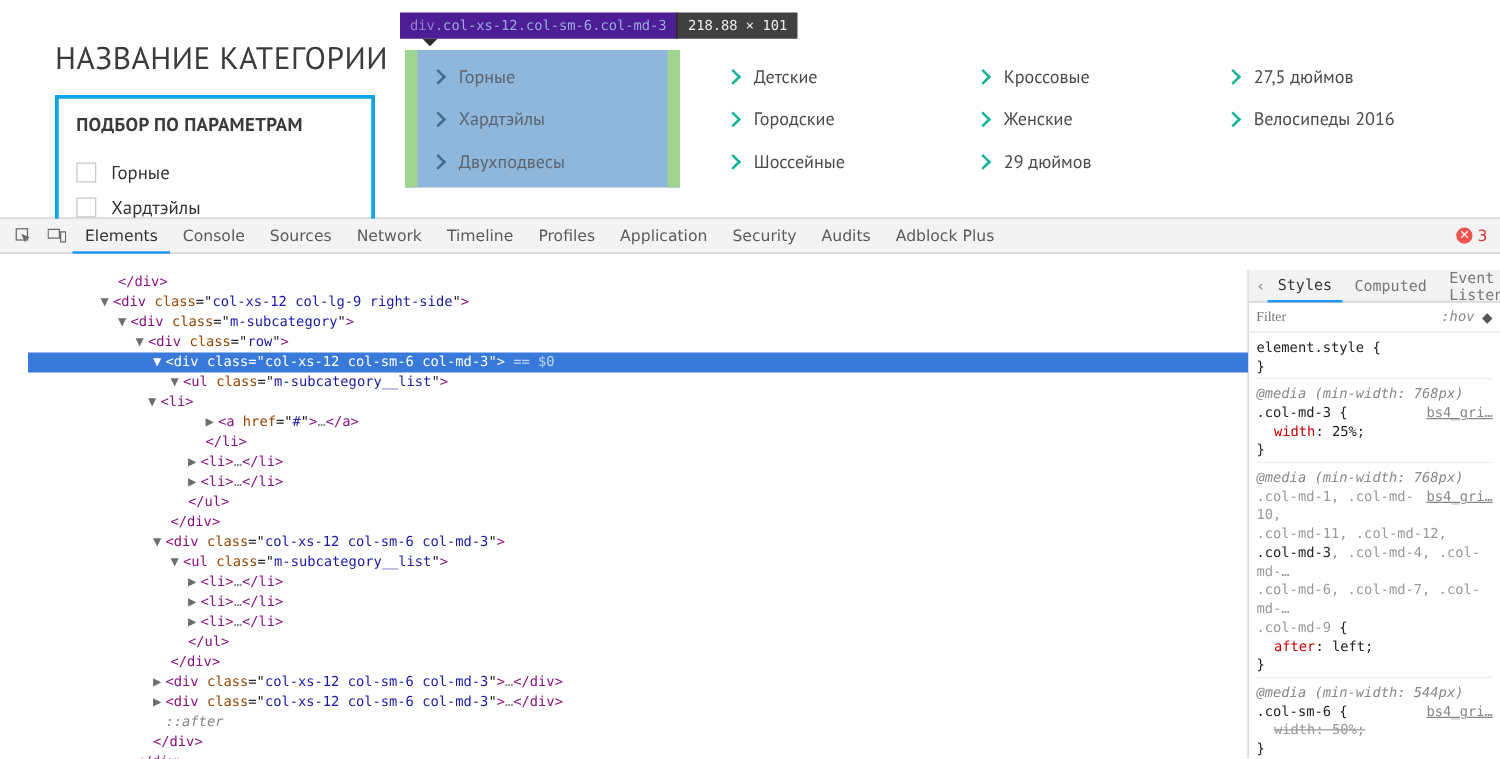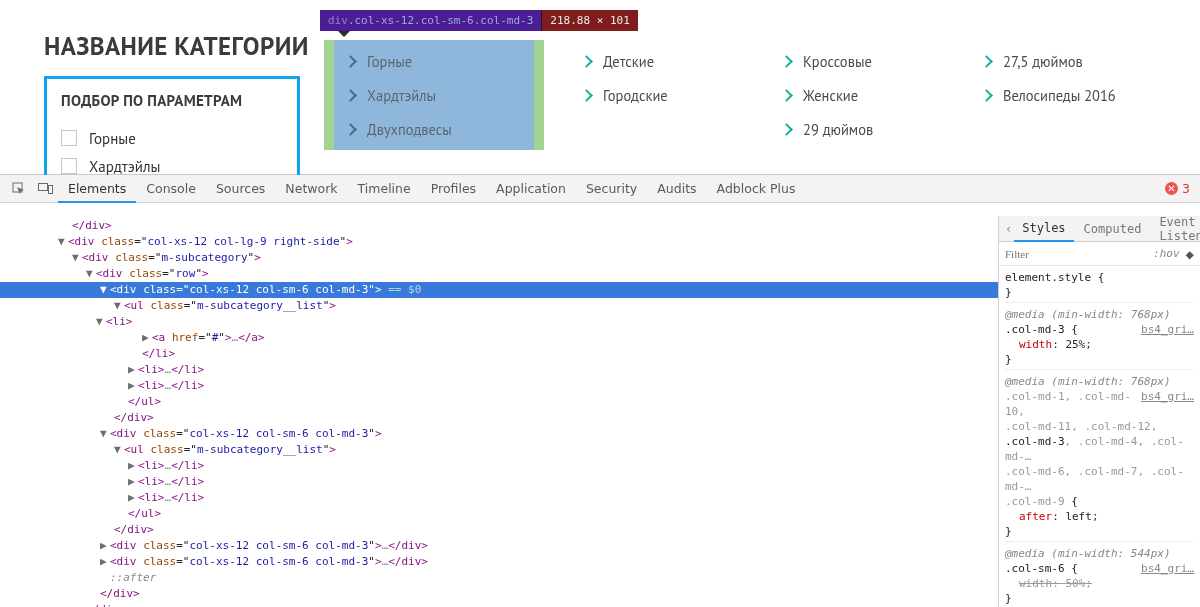--- a/index.html
+++ b/index.html
@@ -1,53 +1,53 @@
 <!DOCTYPE html>
 <html><head>
 <meta charset="utf-8">
 <style>
   * { margin: 0; padding: 0; box-sizing: border-box; }
   body { font-family: 'PT Sans', Arial, sans-serif; font-size: 14px; color: #333; background: #fff; overflow: hidden; }
   .viewport { width: 1200px; height: 607px; position: relative; }
 
   
   .page-area { height: 174px; padding: 0 44px; position: relative; }
-  .page-title { font-size: 25px; font-weight: 700; color: #3b3b3b; padding-top: 30px; letter-spacing: 0.4px; }
+  .page-title { font-size: 25px; font-weight: 400; color: #3b3b3b; padding-top: 30px; letter-spacing: 0.4px; }
 
   .sidebar { position: absolute; left: 44px; top: 76px; width: 256px; border: 3px solid #0ea5e9; padding: 12px 14px 0; }
   .sidebar-title { font-size: 15px; font-weight: 700; color: #3b3b3b; letter-spacing: 0.3px; margin-bottom: 14px; }
   .fcheck { display: flex; align-items: center; height: 28px; }
   .fcheck input { width: 16px; height: 16px; margin-right: 12px; border: 1px solid #c8c8c8; appearance: none; }
   .fcheck label { color: #333; font-size: 15px; }
 
   .subcats { position: absolute; left: 324px; right: 44px; top: 40px; display: flex; }
   .col { flex: 1; padding: 4px 0; }
   .col.green-wrap { border-left: 10px solid #a1d490; border-right: 10px solid #a1d490; background: #8fb6db; margin-right: 12px; }
   .subcat-item { display: flex; align-items: center; height: 34px; padding: 0 12px; color: #5a6570; font-size: 14.5px; cursor: pointer; }
   .col:not(.green-wrap) .subcat-item { color: #4a4a4a; padding-left: 26px; }
   .chev { width: 9px; height: 9px; border-right: 2px solid #14b19b; border-top: 2px solid #14b19b; transform: rotate(45deg); margin-right: 12px; flex-shrink: 0; }
   .green-wrap .chev { border-color: #3f6d8f; }
 
   
   .el-tooltip { position: absolute; top: 10px; left: 320px; display: flex; font-family: Menlo, Consolas, monospace; font-size: 11px; }
   .el-tooltip .tag { background: #4c1d95; color: #9a7fd1; padding: 4px 8px; }
   .el-tooltip .tag .cls { color: #9aa9e0; }
-  .el-tooltip .dim { background: #7f1d1d; color: #eee; padding: 4px 8px; border-left: 1px solid #1a1a1a; }
+  .el-tooltip .dim { background: #404040; color: #eee; padding: 4px 8px; border-left: 1px solid #1a1a1a; }
   .el-tooltip::before { content: ""; position: absolute; bottom: -6px; left: 18px; border: 6px solid transparent; border-top-color: #2d2d2d; border-bottom: none; }
 
   
   .devtools { border-top: 1px solid #c8c8c8; height: calc(607px - 174px); display: flex; flex-direction: column; font-family: 'DejaVu Sans', 'Segoe UI', Arial, sans-serif; gap: 13px; }
   .dt-toolbar { height: 28px; display: flex; align-items: center; border-bottom: 1px solid #d0d0d0; background: #f3f3f3; font-size: 12.5px; color: #5a5a5a; padding-left: 6px; position: relative; }
   .dt-icon { width: 26px; display: flex; align-items: center; justify-content: center; cursor: pointer; height: 100%; }
   .dt-tab { padding: 0 10px; height: 100%; display: flex; align-items: center; cursor: pointer; }
   .dt-tab.active { color: #333; border-bottom: 2px solid #2196f3; margin-bottom: -1px; }
   .err-badge { position: absolute; right: 10px; display: flex; align-items: center; gap: 4px; }
   .err-dot { width: 13px; height: 13px; background: #ef5350; border-radius: 50%; display: flex; align-items: center; justify-content: center; color: #fff; font-size: 10px; }
 
-  .dt-body { flex: 1; display: flex; overflow: hidden; }
+  .dt-body { flex: 1; display: flex; overflow: hidden; margin-left: 22px; }
   .dom-tree { flex: 1; overflow: auto; font-family: Menlo, Consolas, monospace; font-size: 11px; line-height: 16px; color: #222; padding-top: 2px; }
   .node { white-space: nowrap; }
   .arrow { display: inline-block; width: 10px; color: #6e6e6e; cursor: pointer; user-select: none; }
   .tagc { color: #881280; }
   .attrn { color: #994500; }
   .attrv { color: #1a1aa6; }
   .muted { color: #888; }
   .selline { background: #3879d9; color: #fff; }
   .selline .tagc, .selline .attrn, .selline .attrv, .selline .muted, .selline .arrow { color: #fff; }
   .sel-hint { color: #bcd3f0; }
@@ -117,20 +117,24 @@
     </div>
     <div class="col">
       <div class="subcat-item">
             <span class="chev"></span>
             <span>Детские</span>
           </div>
       <div class="subcat-item">
             <span class="chev"></span>
             <span>Городские</span>
           </div>
+      <div class="subcat-item">
+            <span class="chev"></span>
+            <span>Шоссейные</span>
+          </div>
     </div>
     <div class="col">
       <div class="subcat-item">
             <span class="chev"></span>
             <span>Кроссовые</span>
           </div>
       <div class="subcat-item">
             <span class="chev"></span>
             <span>Женские</span>
           </div>

